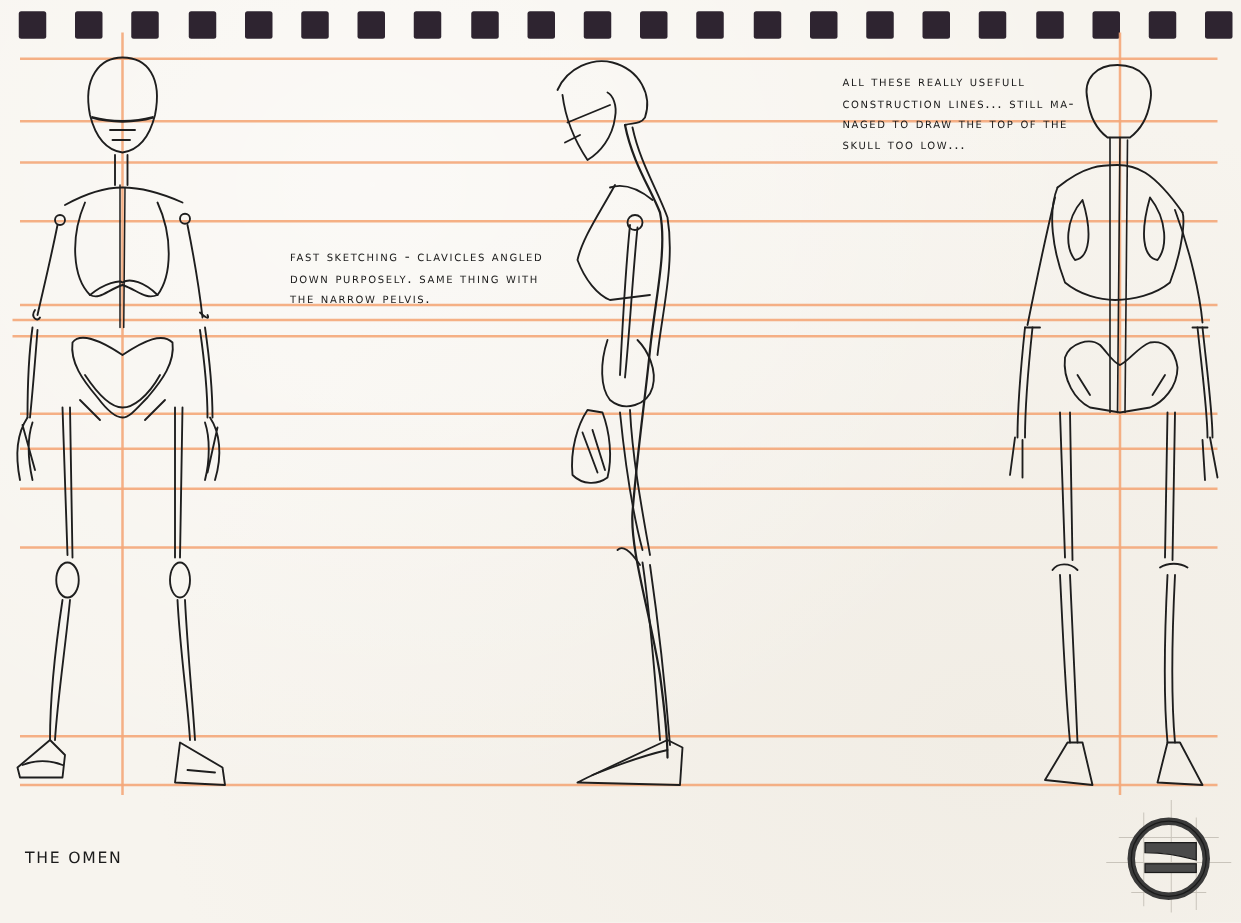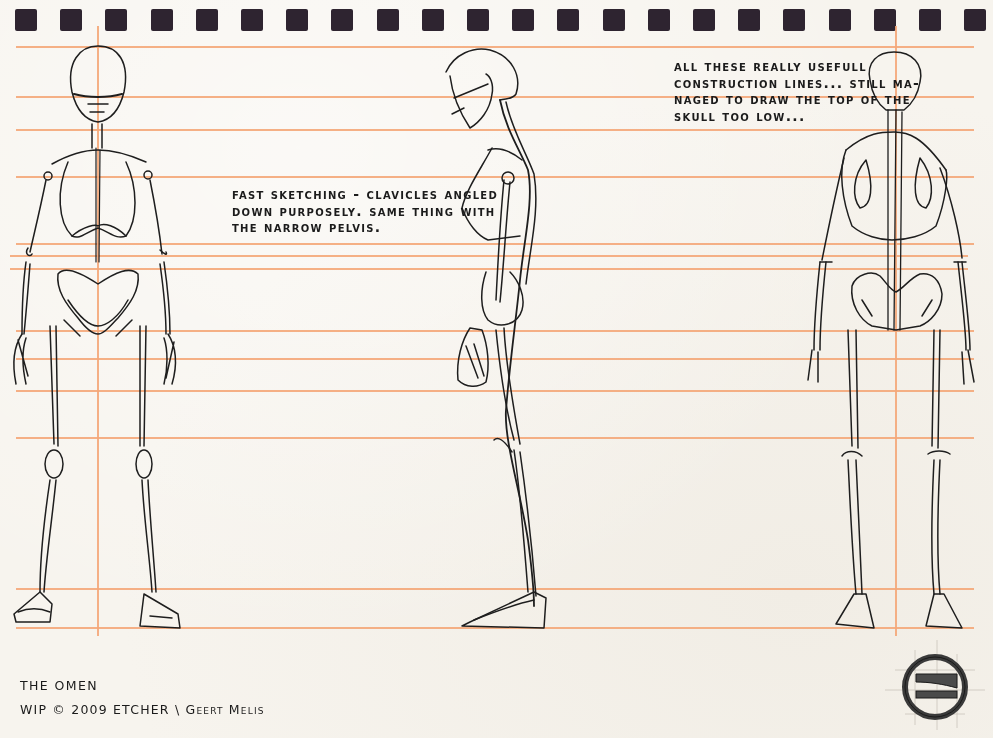--- a/index.html
+++ b/index.html
@@ -26,26 +26,25 @@
     }
     .vline {
       position: absolute; width: 2px; background: #f4a779; opacity: 0.9;
     }
     .figure { position: absolute; }
     .note {
       position: absolute;
       font-family: "DejaVu Sans", sans-serif;
       font-variant: small-caps;
       text-transform: lowercase;
-      font-size: 14px;
+      font-size: 11px;
       letter-spacing: 1.3px;
       color: #1b1b1b;
       line-height: 16.5px;
       white-space: pre-line;
-      font-weight: bold;
     }
     .title {
       position: absolute;
       font-family: "DejaVu Sans", sans-serif;
       font-size: 12.5px;
       color: #1b1b1b;
       letter-spacing: 1.4px;
       text-align: center;
     }
     .credit {
@@ -211,35 +210,32 @@
       <path d="M934 330 L932 446 M940 330 L938 448"></path>
       <path d="M842 456 C846 450 856 450 862 456 M928 454 C934 450 944 450 950 454"></path>
       <path d="M848 460 C850 500 852 550 856 594 M856 460 C858 500 860 550 862 594"></path>
       <path d="M934 460 C932 500 930 550 934 594 M940 460 C938 500 936 550 940 594"></path>
 
       <path d="M854 594 L836 624 L874 628 L866 594 Z"></path>
       <path d="M934 594 L926 626 L962 628 L944 594 Z"></path>
     </g>
   </svg>
 
-  <div class="note" style="left:232px; top:186px;">Fast sketching - clavicles angled
+  <div class="note" style="left:232px; top:198px;">Fast sketching - clavicles angled
 down purposely. Same thing with
 the narrow pelvis.</div>
 
   <div class="note" style="left:674px; top:58px;">All these really usefull
 construction lines... still ma-
 naged to draw the top of the
 skull too low...</div>
 
 
   <div class="title" style="left:20px; top:678px;">THE OMEN</div>
 
-  <div class="credit" style="left:20px; top:702px;">
-    <span>WIP © 2009 ETCHER \ </span><span class="sc">Geert Melis</span>
-  </div>
 
   <svg class="logo" viewBox="0 0 100 90">
     <g stroke="#c9c4bb" stroke-width="0.8" fill="none">
       <line x1="10" y1="30" x2="90" y2="30"></line>
       <line x1="0" y1="50" x2="100" y2="50"></line>
       <line x1="20" y1="74" x2="80" y2="74"></line>
       <line x1="30" y1="10" x2="30" y2="85"></line>
       <line x1="52" y1="0" x2="52" y2="90"></line>
       <line x1="72" y1="14" x2="72" y2="88"></line>
     </g>

